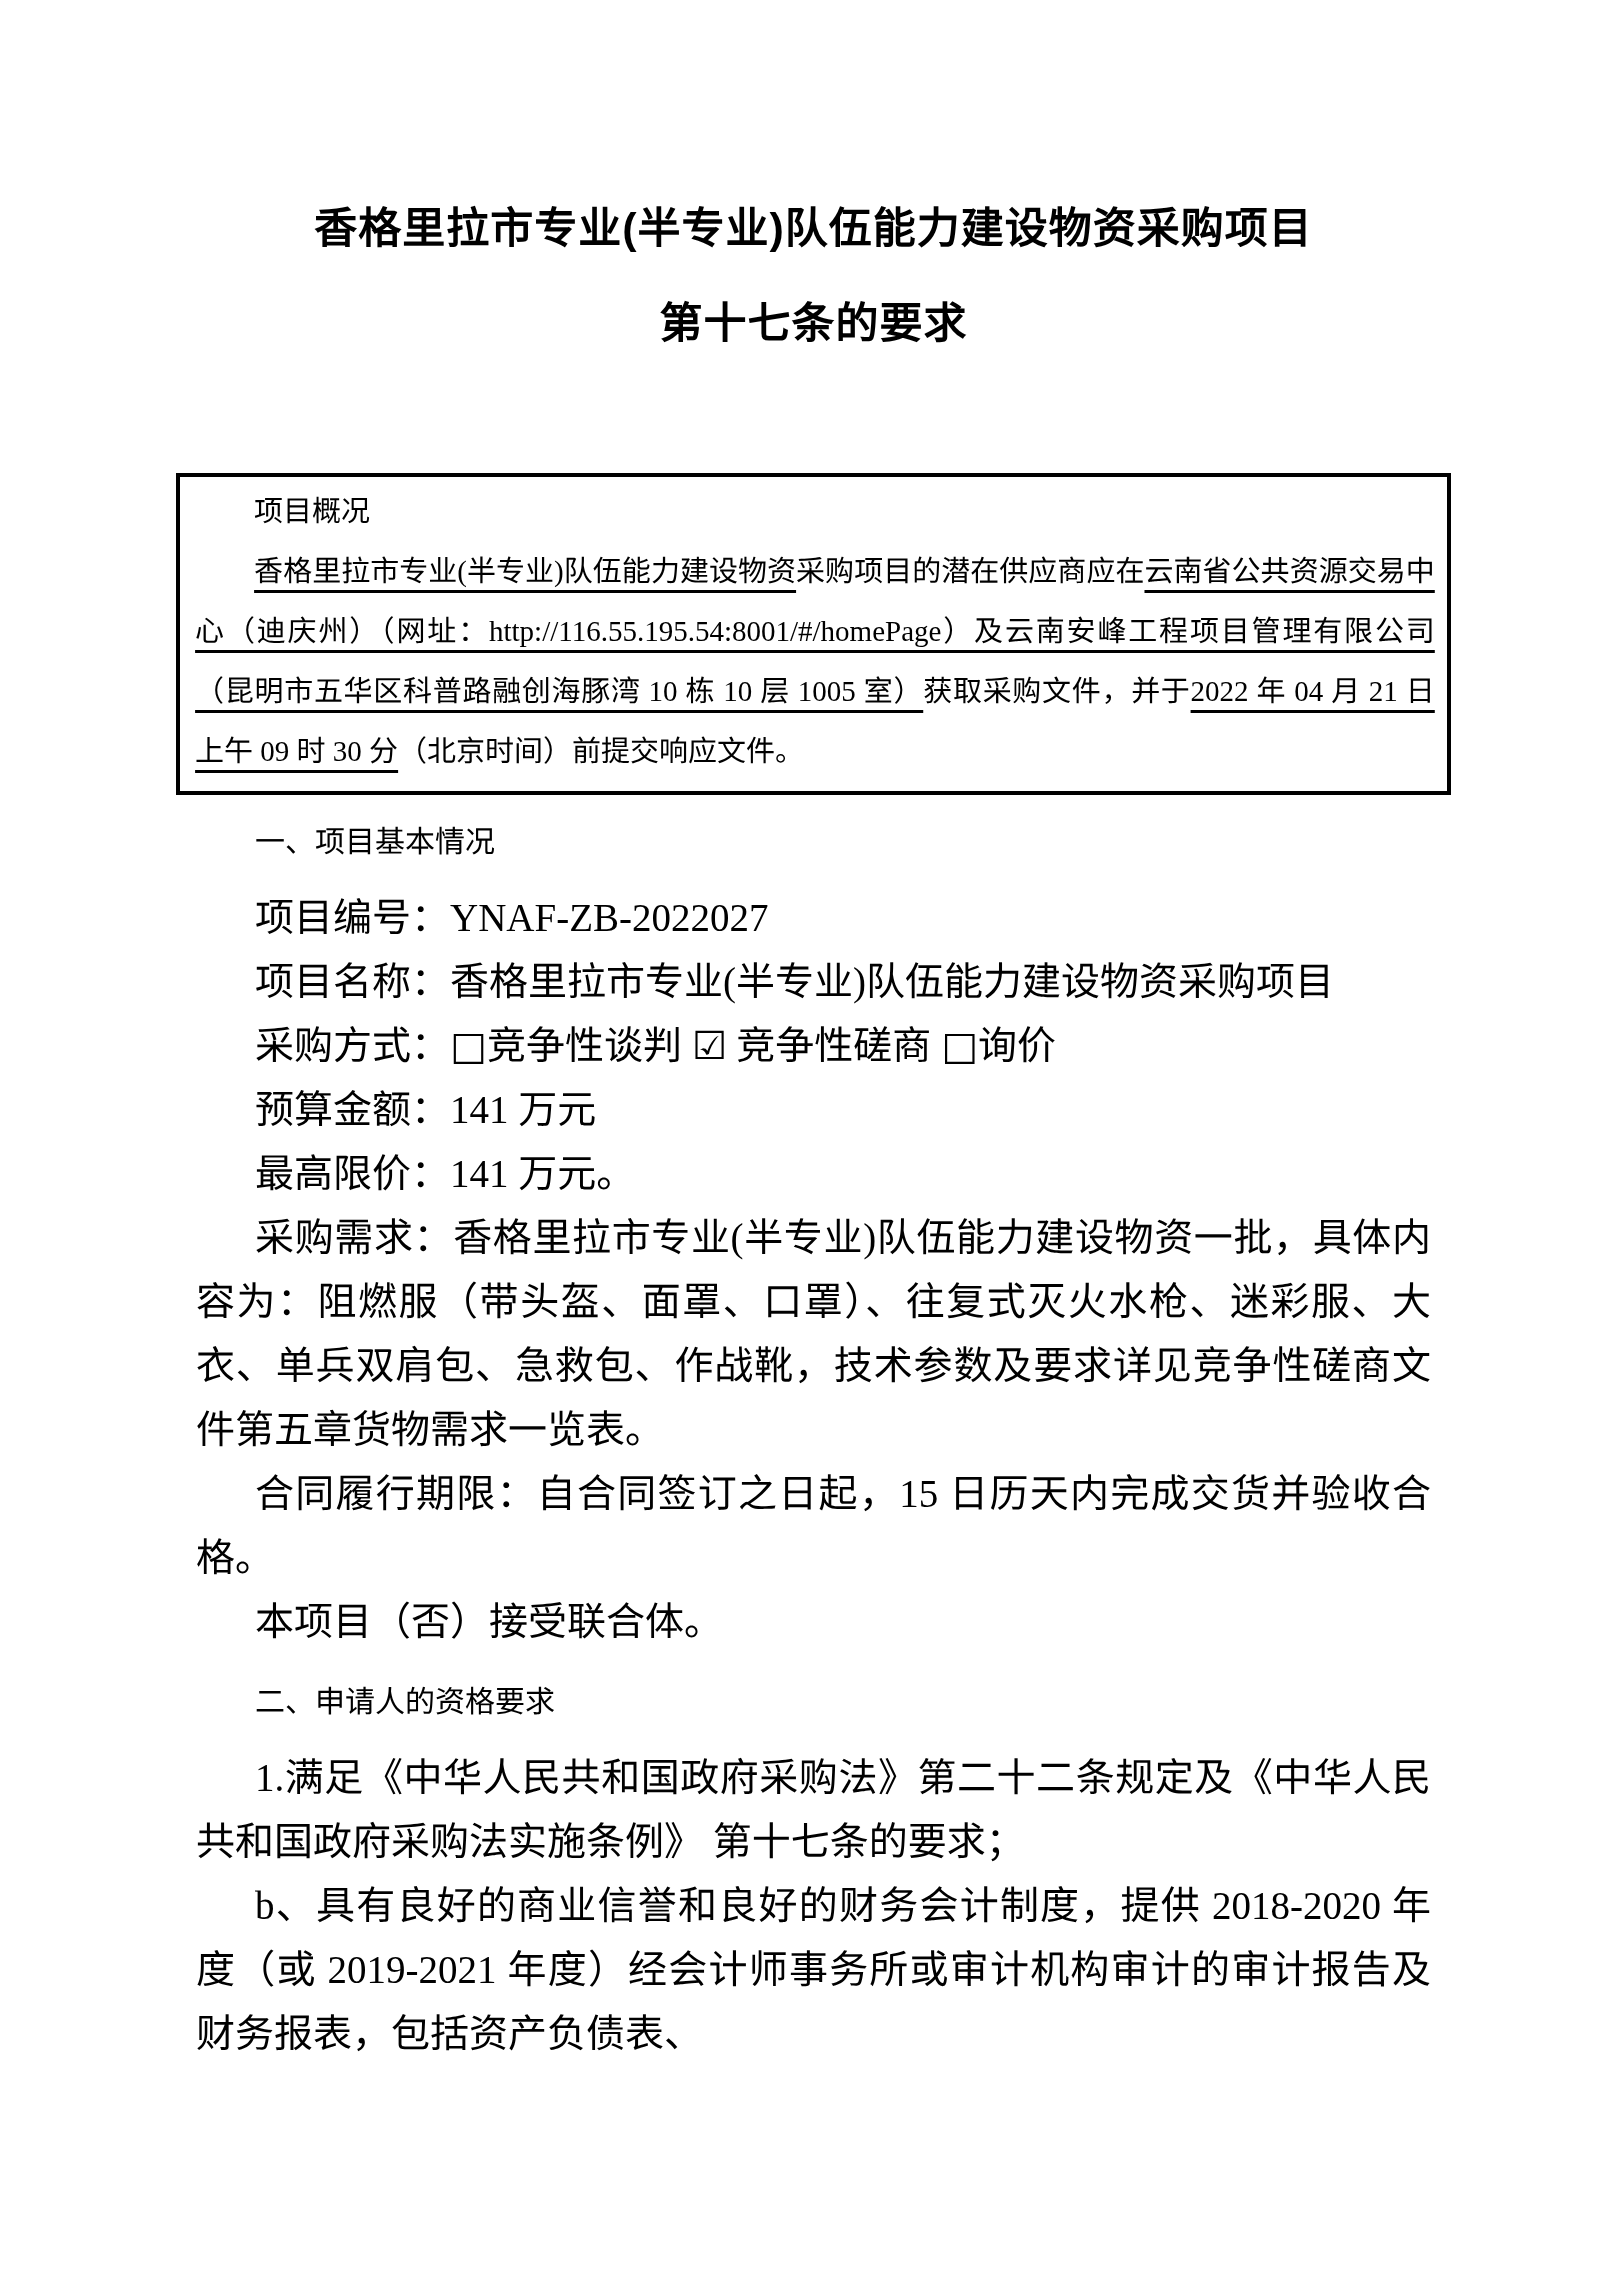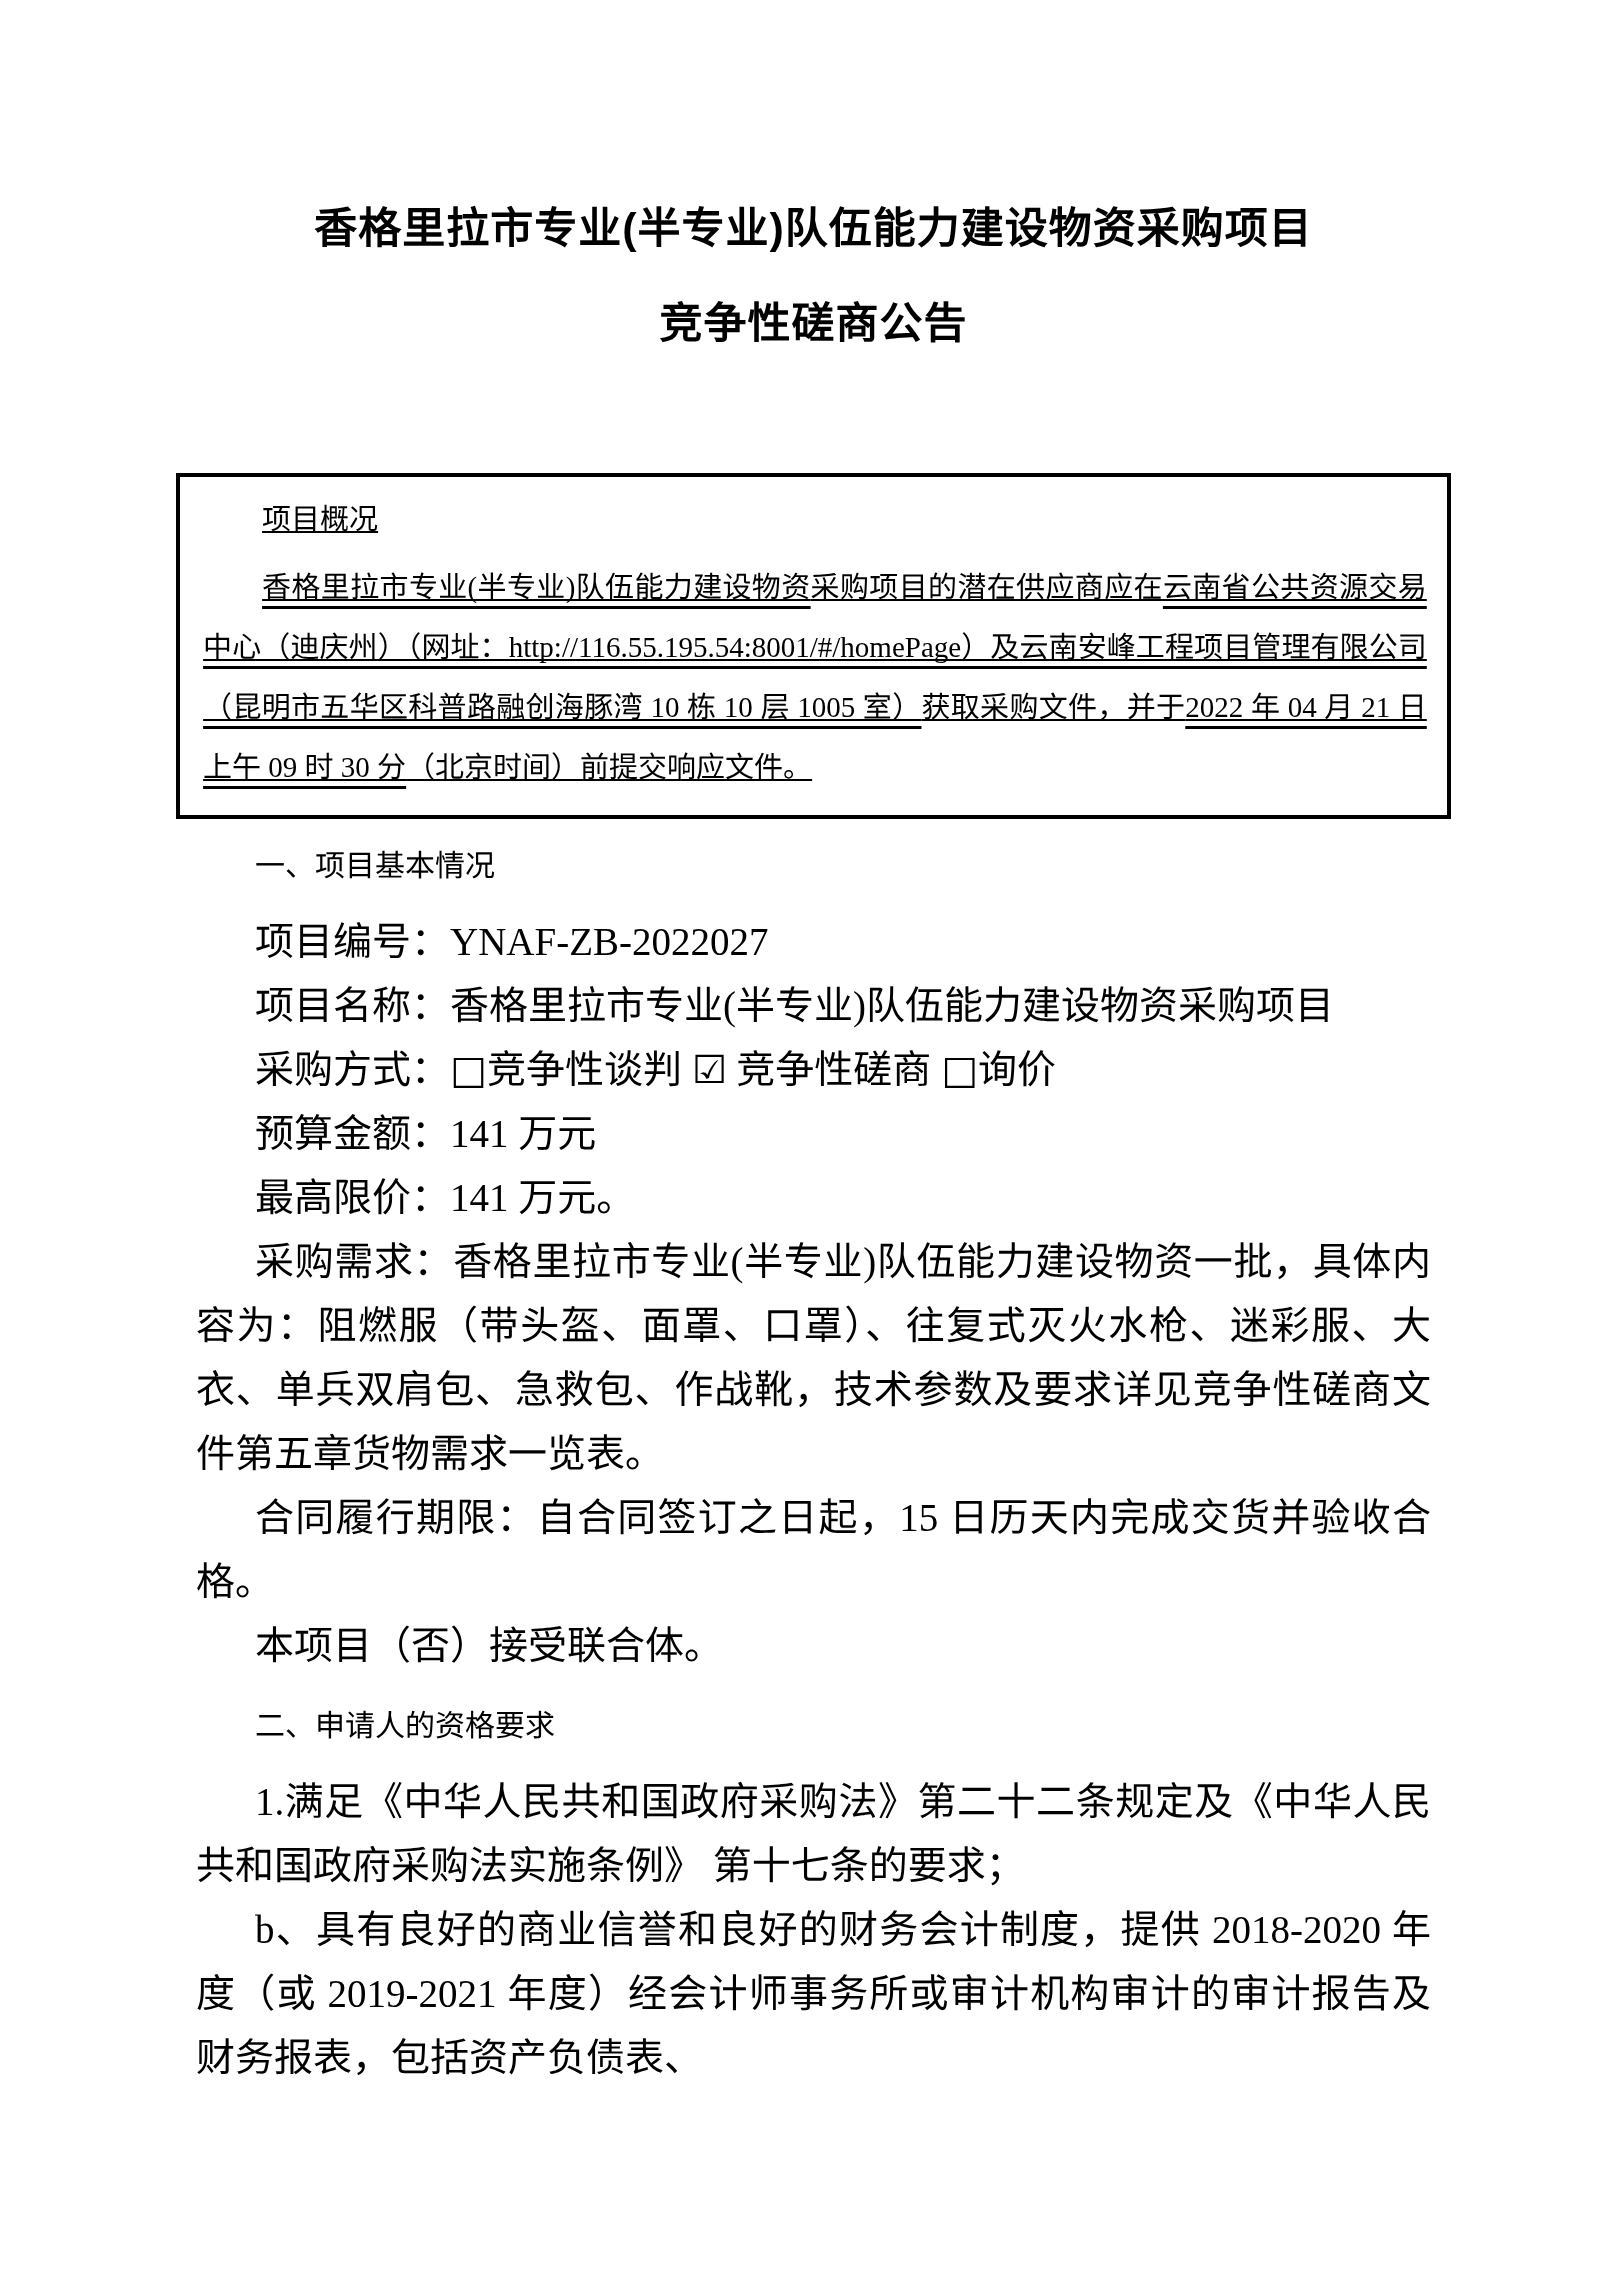--- a/index.html
+++ b/index.html
@@ -33,23 +33,22 @@
   .overview-box {
     box-sizing: border-box;
     margin: 102px -19.6px 0 -19.6px;
     border: 4.9px solid #000000;
     padding: 3.9px 11.8px 9.8px 14.7px;
     font-size: 29px;
     line-height: 60px;
     text-align: justify;
   }
   .overview-box p {
-    margin: 8px;
+    margin: 0;
     text-indent: 59px;
-    text-decoration: underline;
   }
   .sec-heading {
     font-family: "Liberation Sans", "DejaVu Sans", sans-serif;
     font-weight: normal;
     font-size: 30px;
     line-height: 64px;
     text-indent: 59px;
     margin: 15.7px 0 11.8px 0;
   }
   .body-para {
@@ -69,21 +68,21 @@
     font-family: "DejaVu Sans", sans-serif;
   }
 </style>
 </head>
 <body>
 
 <div class="page">
 
   <h1 class="doc-title">香格里拉市专业(半专业)队伍能力建设物资采购项目</h1>
 
-  <h1 class="doc-title">竞争性磋商公告</h1>
+  <h1 class="doc-title">第十七条的要求</h1>
 
   <div class="overview-box">
       <p><span>项目概况</span></p>
       <p><span class="u">香格里拉市专业(半专业)队伍能力建设物资</span><span>采购项目的潜在供应商应在</span><span class="u">云南省公共资源交易中心（迪庆州）（网址：http://116.55.195.54:8001/#/homePage）及云南安峰工程项目管理有限公司（昆明市五华区科普路融创海豚湾 10 栋 10 层 1005 室）</span><span>获取采购文件，并于</span><span class="u">2022 年 04 月 21 日上午 09 时 30 分</span><span>（北京时间）前提交响应文件。</span></p>
     </div>
 
   <section>
     <h2 class="sec-heading">一、项目基本情况</h2>
     <div>
         <p class="body-para"><span>项目编号：YNAF-ZB-2022027</span></p>

